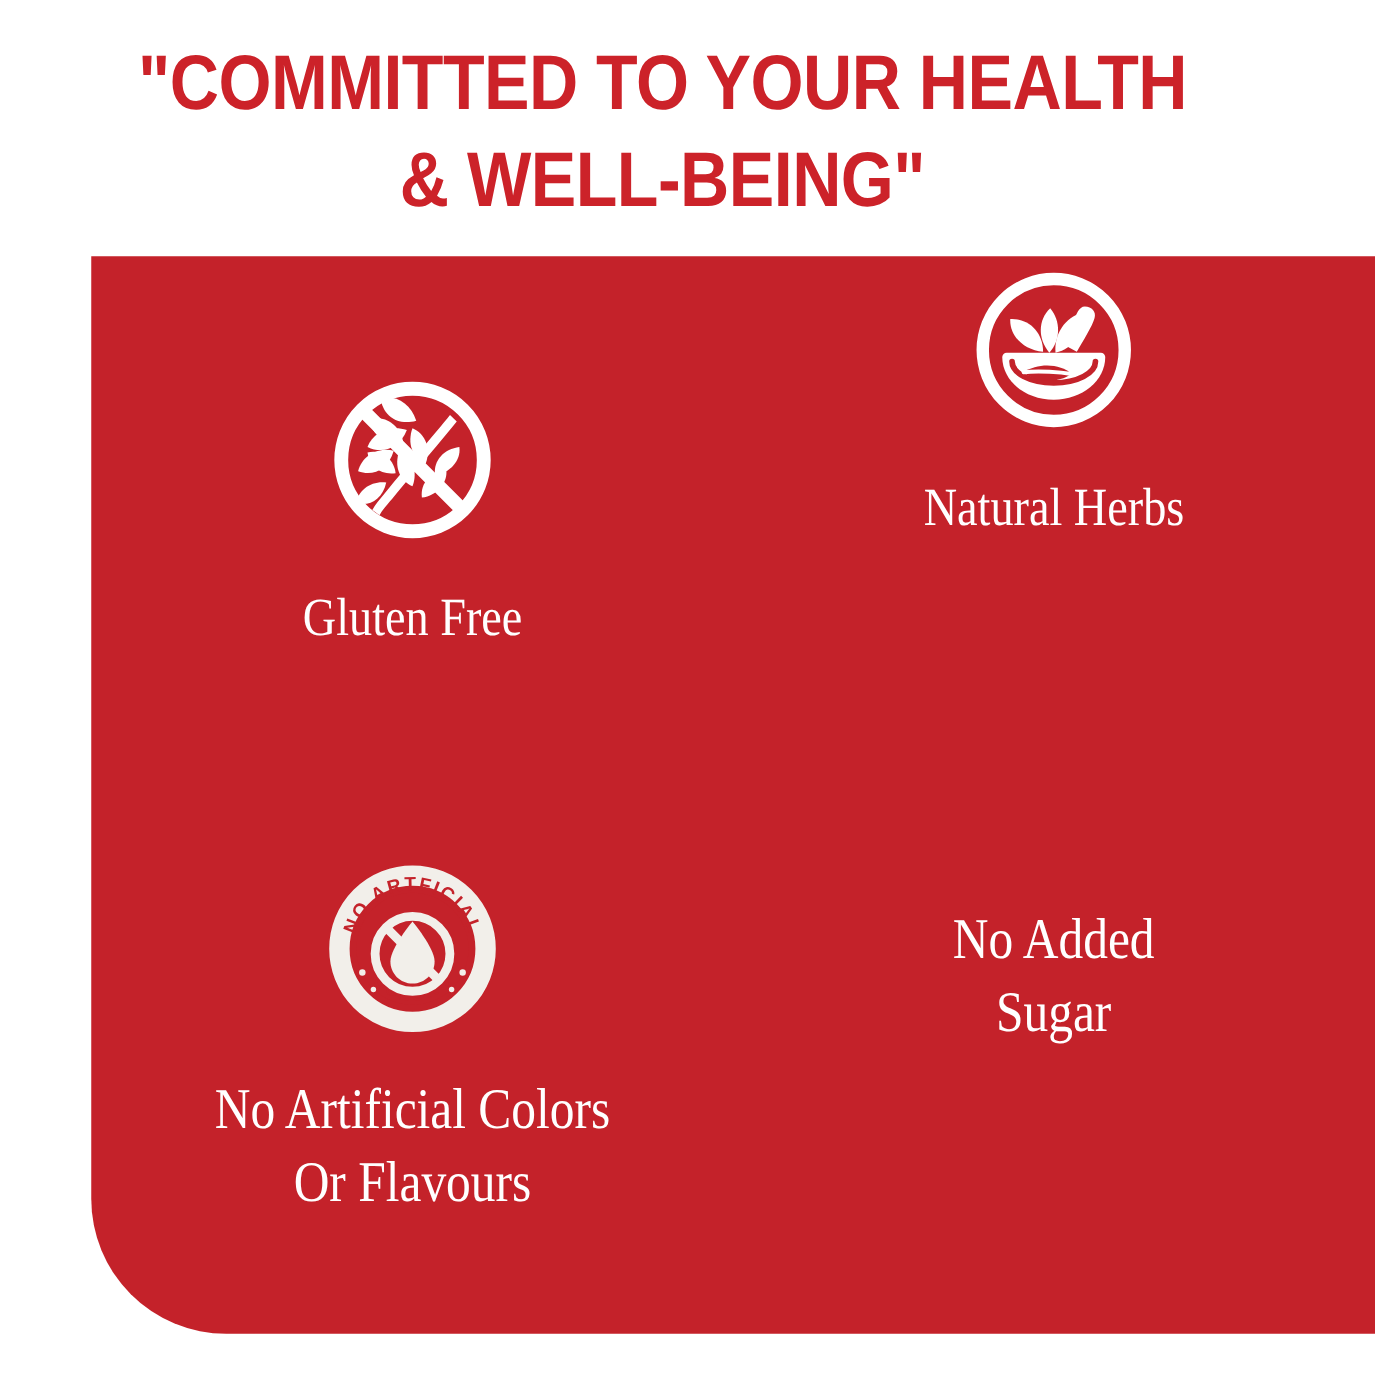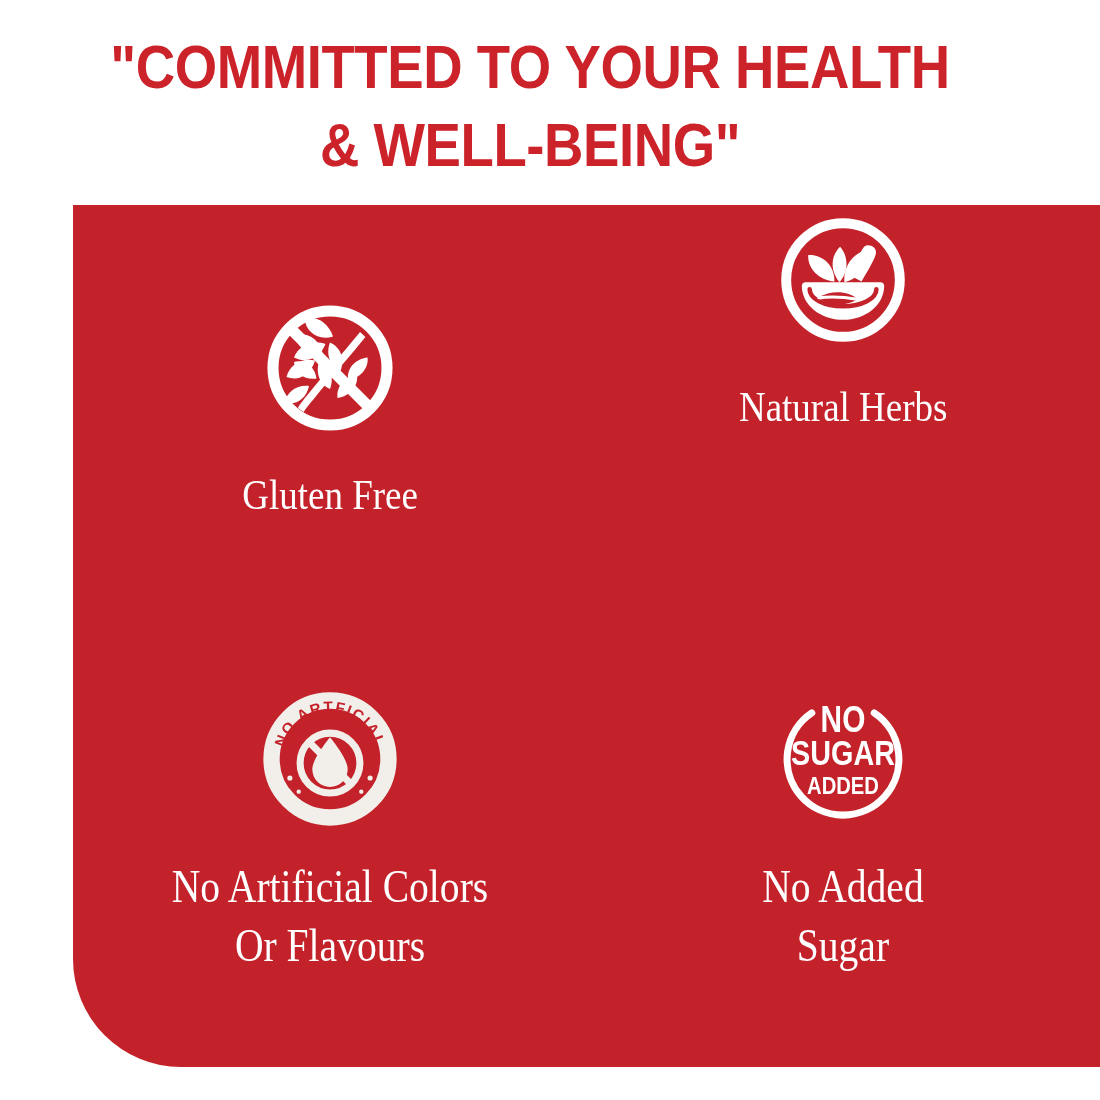--- a/index.html
+++ b/index.html
@@ -213,30 +213,19 @@
               <path d="M50 34 C 50 34, 63 49.5, 63 57.5 C 63 64.7, 57.2 70.5, 50 70.5
                        C 42.8 70.5, 37 64.7, 37 57.5 C 37 49.5, 50 34, 50 34 Z" fill="#F2EFEA"></path>
             </g>
           </svg>
         </div>
         <div class="label label-big">No Artificial Colors
 Or Flavours</div>
       </div>
 
       <div class="cell cell-sugar">
-        <div class="icon-wrap badge-wrap">
-          <svg viewBox="0 0 100 100" width="130" height="130" aria-hidden="true">
-
-            <path d="M 26 14.5 A 43 43 0 1 0 74 14.5" fill="none" stroke="#ffffff" stroke-width="5.4" stroke-linecap="round"></path>
-            <g fill="#ffffff" font-family="Liberation Sans Narrow, Liberation Sans, sans-serif" font-weight="700" text-anchor="middle">
-              <text x="50" y="29" font-size="28" transform="scale(0.82,1)" transform-origin="50 29">NO</text>
-              <text x="50" y="55" font-size="27" transform="scale(0.82,1)" transform-origin="50 55">SUGAR</text>
-              <text x="50" y="77" font-size="19" transform="scale(0.82,1)" transform-origin="50 77">ADDED</text>
-            </g>
-          </svg>
-        </div>
         <div class="label label-big">No Added
 Sugar</div>
       </div>
 
     </div>
   </div>
 </div>
 
 </body></html>

